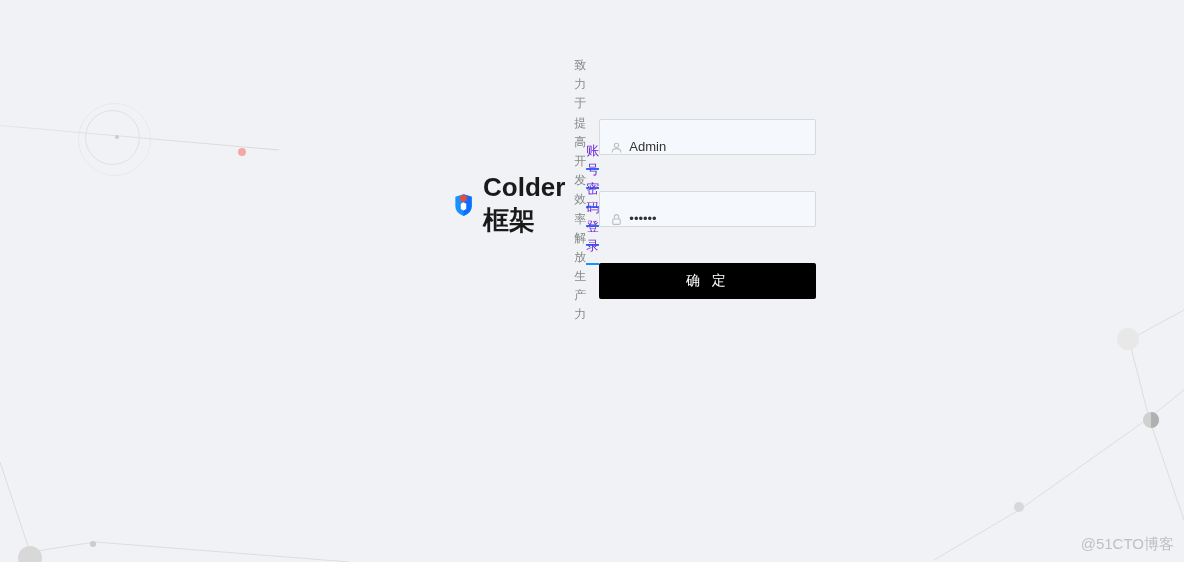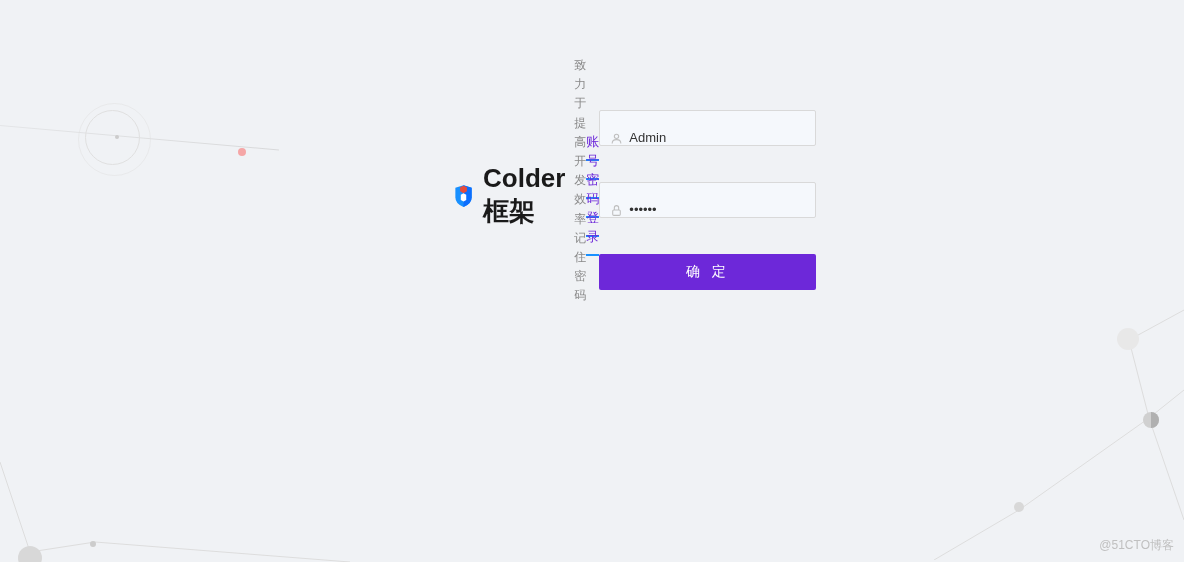--- a/index.html
+++ b/index.html
@@ -233,34 +233,34 @@
     }
     .checkbox-label {
       font-size: 12px;
       color: #333;
       cursor: pointer;
     }
     
     .submit-btn {
       width: 100%;
       height: 36px;
-      background: #6d28d9;
+      background: #000000;
       color: #fff;
       border: none;
       border-radius: 2px;
       font-size: 14px;
       letter-spacing: 4px;
       cursor: pointer;
     }
     
     .watermark {
       position: absolute;
       right: 10px;
       bottom: 8px;
-      font-size: 12px;
+      font-size: 15px;
       color: #c0c0c0;
       margin-top: 6px;
     }
   </style>
 </head>
 <body>
 
 <div class="bg-line-1"></div>
 <div class="bg-circle-1"></div>
 <div class="bg-dot-1"></div>
@@ -291,21 +291,21 @@
     <svg class="logo" viewBox="0 0 28 32">
       <path d="M2 4 L14 0 L26 4 L26 18 Q26 28 14 32 Q2 28 2 18 Z" fill="#1890ff"></path>
       <path d="M14 0 L26 4 L26 18 Q26 28 14 32 L14 0 Z" fill="#0d6efd"></path>
       <path d="M9 3 L14 1 L19 3 L19 9 L14 12 L9 9 Z" fill="#e74c3c"></path>
       <path d="M10 14 L14 12 L18 14 L18 22 L14 24 L10 22 Z" fill="#fff"></path>
     </svg>
     <h1 class="title">Colder框架</h1>
   </div>
   <div class="subtitle">
     <div>致力于提高开发效率</div>
-    <div>记住密码</div>
+    <div>解放生产力</div>
   </div>
 
   <div class="tab-wrapper">
     <span class="tab">账号密码登录</span>
   </div>
 
   <div class="form">
     <div class="input-wrapper">
       <span class="input-icon">
         <svg width="13" height="13" viewBox="0 0 24 24" fill="none" stroke="currentColor" stroke-width="2">

